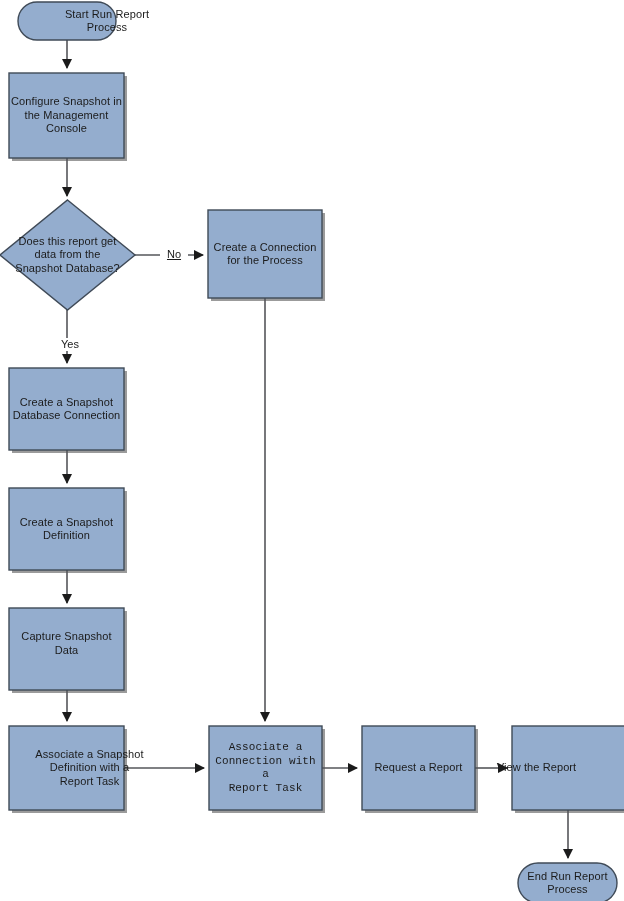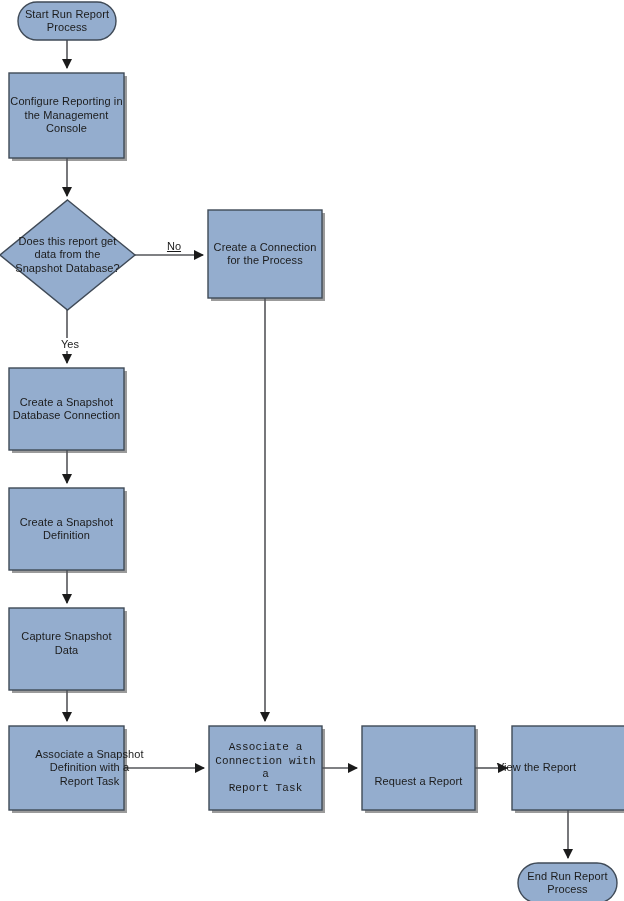--- a/index.html
+++ b/index.html
@@ -109,24 +109,24 @@
       <rect x="9" y="488" width="115" height="82"></rect>
       <rect x="9" y="608" width="115" height="82"></rect>
       <rect x="9" y="726" width="115" height="84"></rect>
       <rect x="209" y="726" width="113" height="84"></rect>
       <rect x="362" y="726" width="113" height="84"></rect>
       <rect x="512" y="726" width="113" height="84"></rect>
       <rect x="518" y="863" width="99" height="40" rx="20" ry="20"></rect>
     </g>
   </svg>
 
-  <div class="node-label" style="left:18px; top:2px; width:98px; height:38px;">Start Run Report
+  <div class="node-label" style="left:18px; top:2px; width:98px; height:38px;padding-left:40px;">Start Run Report
 Process</div>
 
-  <div class="node-label" style="left:9px; top:73px; width:115px; height:85px;">Configure Reporting in
+  <div class="node-label" style="left:9px; top:73px; width:115px; height:85px;">Configure Snapshot in
 the Management
 Console</div>
 
   <div class="node-label" style="left:0px; top:200px; width:135px; height:110px;">Does this report get
 data from the
 Snapshot Database?</div>
 
   <div class="node-label" style="left:208px; top:210px; width:114px; height:88px;">Create a Connection
 for the Process</div>
 
@@ -140,24 +140,24 @@
 Data</div>
 
   <div class="node-label" style="left:9px; top:726px; width:115px; height:84px;padding-left:23px;">Associate a Snapshot
 Definition with a
 Report Task</div>
 
   <div class="node-label" style="left:209px; top:726px; width:113px; height:84px;font-family:Liberation Mono, monospace;">Associate a
 Connection with a
 Report Task</div>
 
-  <div class="node-label" style="left:362px; top:726px; width:113px; height:84px;margin-top:14px;">Request a Report</div>
+  <div class="node-label" style="left:362px; top:726px; width:113px; height:84px;">Request a Report</div>
 
   <div class="node-label" style="left:488px; top:726px; width:97px; height:84px;">View the Report</div>
 
   <div class="node-label" style="left:518px; top:863px; width:99px; height:40px;">End Run Report
 Process</div>
 
-  <div class="edge-label" style="left:160px; top:240px; width:24px;text-decoration:underline;">No</div>
+  <div class="edge-label" style="left:160px; top:248px; width:24px;text-decoration:underline;">No</div>
 
   <div class="edge-label" style="left:55px; top:330px; width:26px;margin-top:8px;">Yes</div>
 
 </div>
 
 </body></html>

